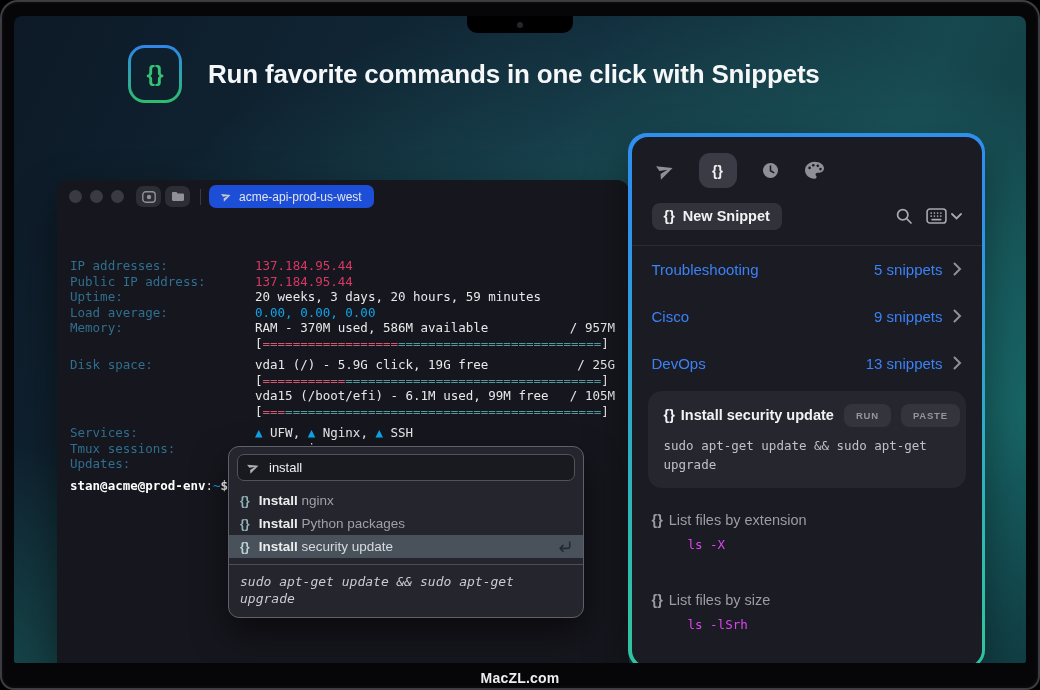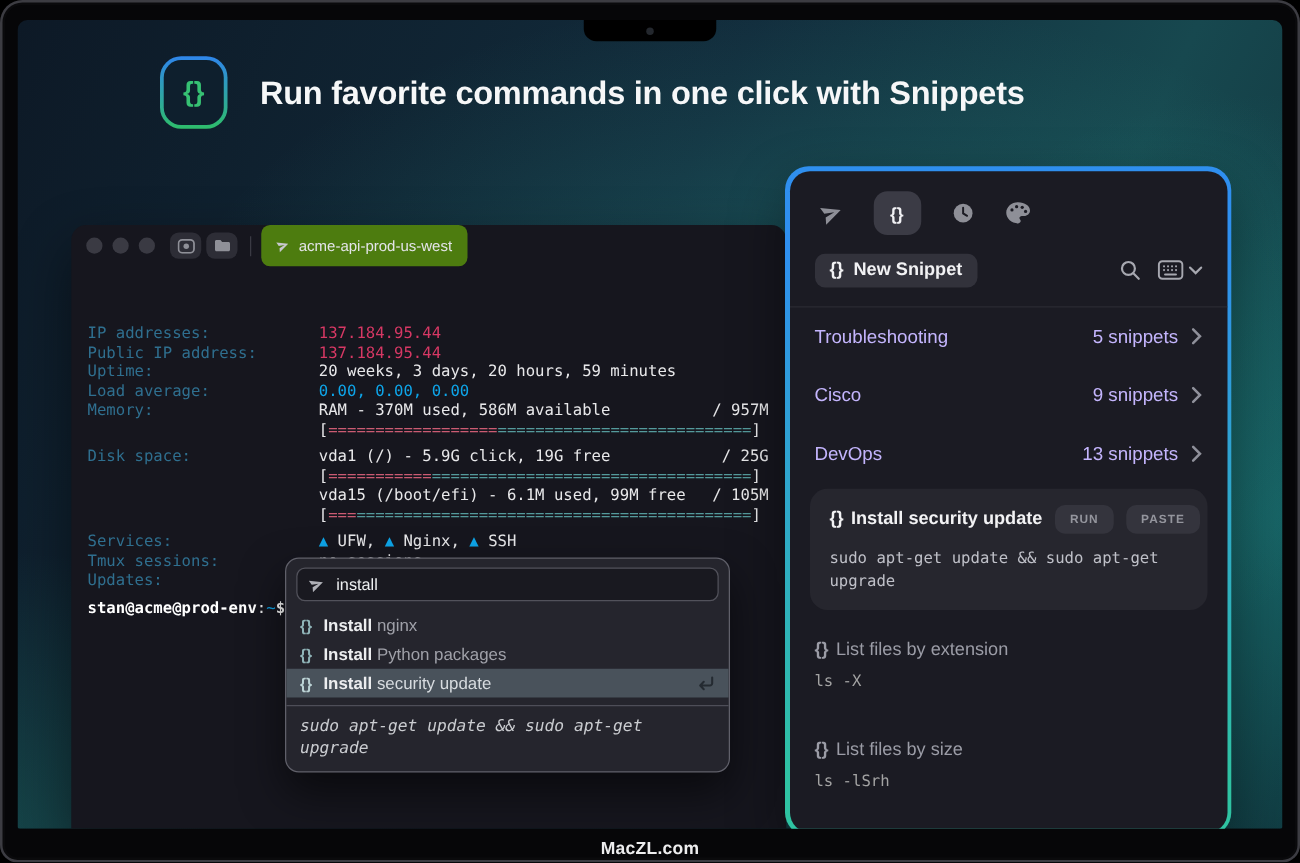--- a/index.html
+++ b/index.html
@@ -35,21 +35,21 @@
   .hero-title .hl{font-weight:800;}
 
   
   .terminal{position:absolute;left:43px;top:164px;width:572px;bottom:0;
     background:#16161e;border-radius:12px 12px 0 0;box-shadow:0 18px 44px rgba(0,0,0,.45);}
   .term-tabbar{height:33px;display:flex;align-items:center;padding:0 12px;}
   .tl-dot{width:13px;height:13px;border-radius:50%;background:#3a3a43;margin-right:8px;}
   .tb-btn{width:25px;height:21px;border-radius:7px;background:#2d2d36;margin-left:4px;
     display:flex;align-items:center;justify-content:center;color:#8f9098;}
   .tb-sep{width:1px;height:16px;background:#3a3a43;margin:0 8px 0 10px;}
-  .term-tab{height:33px;background:#4d7c0f;border-radius:7px;display:flex;align-items:center;
+  .term-tab{height:23px;background:#1d4ed8;border-radius:7px;display:flex;align-items:center;
     gap:7px;padding:0 12px;color:#e4e4e9;font-size:12px;}
   .term-body{padding:5px 14px 0 13px;font-family:"DejaVu Sans Mono","Liberation Mono",monospace;
     font-size:12.5px;color:#e8e8ea;margin-top:40px;}
   .t-row{display:flex;line-height:15.5px;white-space:pre;}
   .t-gap{margin-top:6px;}
   .t-lbl{flex:none;width:185px;color:#2f6f8f;}
   .t-right{margin-left:auto;color:#e8e8ea;}
   .c-fg{color:#e8e8ea;} .c-fgb{color:#ffffff;font-weight:bold;}
   .c-red{color:#d63864;} .c-teal{color:#0ea5e9;} .c-orange{color:#22c55e;}
   .bar-used{color:#cb5b72;} .bar-free{color:#549a9c;}
@@ -81,36 +81,36 @@
   .panel-tabs{display:flex;align-items:center;gap:24px;padding:16px 0 0 24px;height:52px;}
   .ptab{color:#8e8f97;display:flex;align-items:center;justify-content:center;}
   .ptab.active{width:38px;height:35px;border-radius:11px;background:#3b3b45;color:#f1f1f4;
     font-weight:bold;font-size:14px;}
   .panel-header{display:flex;align-items:center;margin-top:14px;padding:0 20px;}
   .new-snippet{height:27px;background:#32323b;border-radius:8px;display:flex;align-items:center;
     gap:8px;padding:0 12px;color:#f2f2f4;font-size:14.5px;font-weight:bold;}
   .new-snippet .br{font-weight:bold;}
   .ph-right{margin-left:auto;display:flex;align-items:center;gap:12px;color:#a7a8b0;}
   .panel-divider{height:1px;background:#2b2b33;margin-top:15px;}
-  .group-row{display:flex;align-items:center;padding:15px 20px;color:#c4b5fd;font-size:15px;}
+  .group-row{display:flex;align-items:center;padding:15px 20px;color:#3b82f6;font-size:15px;}
   .group-count{margin-left:auto;margin-right:10px;}
   .snippet-card{margin:4px 16px 12px;background:#26262e;border-radius:14px;padding:13px 16px 14px;}
   .card-head{display:flex;align-items:center;gap:10px;}
   .card-title{color:#f2f2f4;font-size:14.5px;font-weight:bold;flex:1;white-space:nowrap;}
   .card-title .br{margin-right:6px;}
   .mini-btn{background:#34343d;color:#94959d;border-radius:8px;font-size:9.5px;font-weight:bold;
     letter-spacing:.8px;padding:6px 12px;}
   .card-code{margin-top:9px;font-family:"DejaVu Sans Mono","Liberation Mono",monospace;
     font-size:12.5px;line-height:19px;color:#bfc0c8;word-break:break-word;}
   .sn-item{padding:12px 20px 0;}
   .sn-item.spaced{margin-top:28px;}
   .sn-title{color:#9b9ca6;font-size:14.5px;}
   .sn-title .br{font-weight:bold;margin-right:6px;color:#9b9ca6;}
   .sn-code{margin-top:9px;font-family:"DejaVu Sans Mono","Liberation Mono",monospace;
-    font-size:12.5px;color:#a3a3a3;}
+    font-size:12.5px;color:#d946ef;margin-left:36px;}
   svg{display:block;}
 </style>
 </head>
 <body>
 
 <div class="laptop">
   <div class="screen">
 
     <div class="hero-badge">
       <div class="hero-badge-inner">{}</div>

